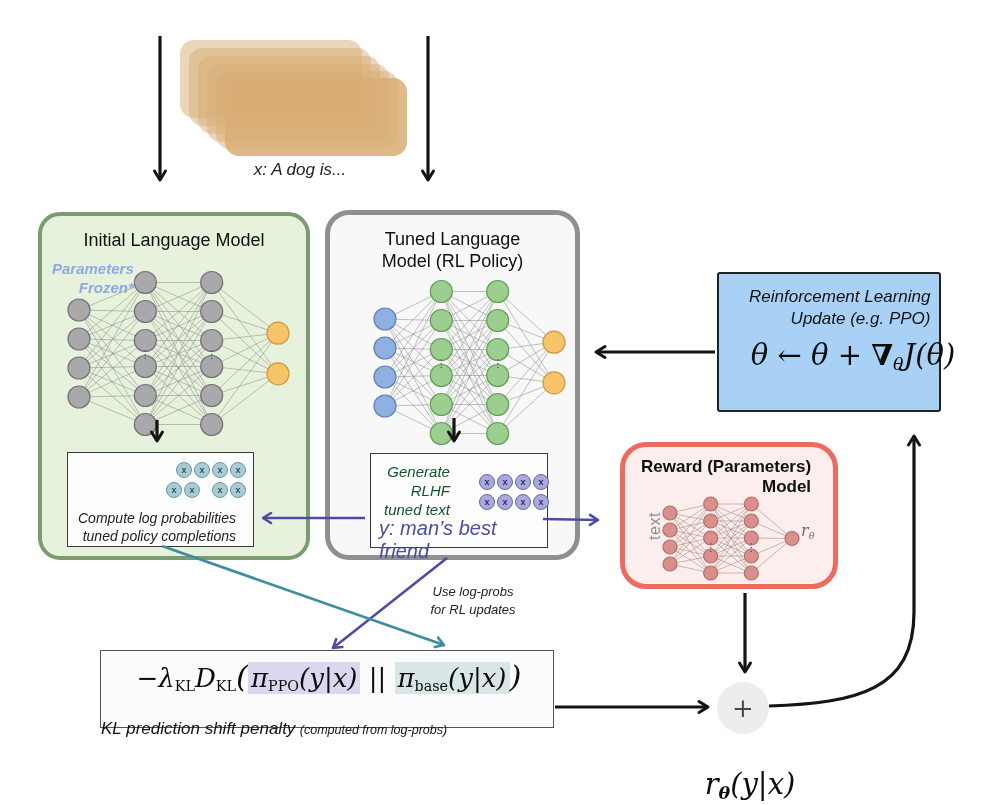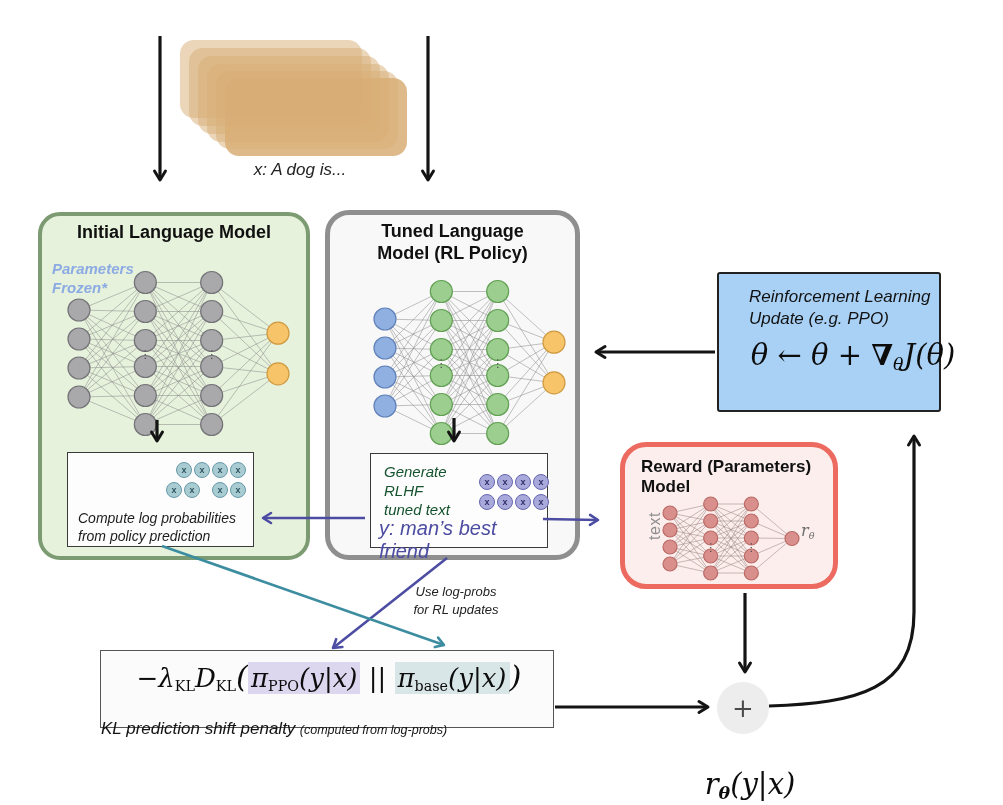--- a/index.html
+++ b/index.html
@@ -1,40 +1,40 @@
 <!DOCTYPE html>
 <html style="--canvas: #ffffff; --card: #d7ae78; --green-fill: #e7f2dc; --green-border: #7d9b72; --gray-fill: #f8f8f8; --gray-border: #8f8f8f; --red-fill: #fbeeec; --red-border: #ec6a5f; --blue-fill: #a9d1f5; --blue-border: #222222; --inner-box-border: #3a3a3a; --frozen-text: #8cabe3; --purple: #4c4ca2; --teal: #3d8da0; --black: #141414; --plus-fill: #ededed; --hl-ppo: #dcd7ee; --hl-base: #d9e6e7;"><head>
 <meta charset="utf-8">
 <style>
   html,body{margin:0;padding:0;background:#fff;}
   #canvas{position:relative;width:1003px;height:805px;background:var(--canvas,#fff);
           font-family:"Liberation Sans",sans-serif;overflow:hidden;}
   .abs{position:absolute;}
-  .preline{white-space:pre-line;}
+  .preline{white-space:pre-line;text-align:right;}
   .center{text-align:center;}
 
   
   .card{position:absolute;width:182px;height:78px;border-radius:14px;background:rgba(216,174,118,.5);}
   .card.front{background:rgba(216,174,118,.85);}
   #prompts-title{left:170px;top:6px;width:230px;font-size:19px;font-weight:700;color:#111;}
   #x-example{left:215px;top:160px;width:170px;font-size:17px;font-style:italic;color:#222;}
 
   
   .model-box{position:absolute;box-sizing:border-box;}
   #initial-box{left:38px;top:212px;width:272px;height:348px;border:4px solid var(--green-border);
                background:var(--green-fill);border-radius:22px;}
   #tuned-box{left:325px;top:210px;width:255px;height:350px;border:5px solid var(--gray-border);
              background:var(--gray-fill);border-radius:24px;}
   #reward-box{left:620px;top:442px;width:218px;height:147px;border:5px solid var(--red-border);
               background:var(--red-fill);border-radius:26px;}
   #update-box{left:717px;top:272px;width:224px;height:140px;border:2px solid var(--blue-border);
               background:var(--blue-fill);border-radius:3px;}
   #kl-box{left:100px;top:650px;width:454px;height:78px;border:1.5px solid #555;background:#fbfbfb;}
 
-  .box-title{margin-top:6px;text-align:center;font-weight:700;font-size:18px;color:#101010;line-height:1.22;}
+  .box-title{margin-top:14px;text-align:center;font-weight:400;font-size:18px;color:#101010;line-height:1.22;}
   #frozen-note{left:10px;top:44px;font-size:15px;font-weight:700;font-style:italic;
                color:var(--frozen-text);line-height:1.25;}
   .inner-box{position:absolute;background:#fdfdfd;border:1.5px solid var(--inner-box-border);box-sizing:border-box;}
   #initial-inner{left:25px;top:236px;width:187px;height:95px;}
   #tuned-inner{left:40px;top:238px;width:178px;height:95px;}
   .inner-caption{position:absolute;font-style:italic;font-size:14px;color:#1d1d1d;line-height:1.3;}
   #initial-caption{left:10px;top:56px;}
   #generate-note{left:13px;top:8px;font-style:italic;font-size:15px;color:#14532d;line-height:1.28;}
   #y-output{left:8px;top:63px;width:166px;font-style:italic;font-size:20px;color:var(--purple);}
 
@@ -64,21 +64,21 @@
   #kl-formula{left:14px;top:8px;width:428px;text-align:center;font-size:26px;font-style:italic;color:#0c0c0c;}
   #kl-formula sub.m{font-style:normal;font-size:.55em;}
   #kl-formula .paren{font-size:1.18em;font-weight:400;}
   .hl-ppo{background:var(--hl-ppo);padding:1px 3px;}
   .hl-base{background:var(--hl-base);padding:1px 3px;}
   #kl-caption{left:0;top:68px;width:100%;text-align:left;color:#141414;}
   #kl-caption .main{font-size:17px;font-style:italic;}
   #kl-caption .note{font-size:12.5px;font-style:italic;}
 
   
-  #use-logprobs{left:391px;top:583px;width:130px;text-align:center;font-size:13px;font-style:italic;
+  #use-logprobs{left:408px;top:583px;width:130px;text-align:center;font-size:13px;font-style:italic;
                 color:#222;line-height:1.35;}
   #plus-circle{left:717px;top:682px;width:52px;height:52px;border-radius:50%;background:var(--plus-fill);
                display:flex;align-items:center;justify-content:center;font-size:26px;color:#4a4a4a;}
   #reward-value{left:690px;top:734px;width:120px;text-align:center;font-size:29px;font-style:italic;color:#0c0c0c;margin-top:33px;}
   #reward-value sub.m{font-weight:700;}
 
   #overlay{position:absolute;left:0;top:0;pointer-events:none;}
   .net-svg{position:absolute;}
 </style>
 </head>
@@ -207,21 +207,21 @@
               <span class="token" style="background: rgb(169, 204, 211); border-color: rgb(102, 153, 168); color: rgb(47, 85, 96);">x</span>
               <span class="token" style="background: rgb(169, 204, 211); border-color: rgb(102, 153, 168); color: rgb(47, 85, 96);">x</span>
             </div>
             <div class="token-group">
               <span class="token" style="background: rgb(169, 204, 211); border-color: rgb(102, 153, 168); color: rgb(47, 85, 96);">x</span>
               <span class="token" style="background: rgb(169, 204, 211); border-color: rgb(102, 153, 168); color: rgb(47, 85, 96);">x</span>
             </div>
           </div>
         </div>
       <div class="inner-caption preline" id="initial-caption">Compute log probabilities
-from policy prediction</div>
+tuned policy completions</div>
     </div>
   </div>
 
   <div class="model-box" id="tuned-box">
     <div class="box-title preline">Tuned Language
 Model (RL Policy)</div>
     <svg class="net-svg" style="left:42px;top:60px" width="195" height="175">
         <line x1="13" y1="44" x2="69.33333333333334" y2="16.5" stroke="#8a8a8a" stroke-width="0.7" opacity="0.75"></line>
         <line x1="13" y1="44" x2="69.33333333333334" y2="45.5" stroke="#8a8a8a" stroke-width="0.7" opacity="0.75"></line>
         <line x1="13" y1="44" x2="69.33333333333334" y2="74.5" stroke="#8a8a8a" stroke-width="0.7" opacity="0.75"></line>

